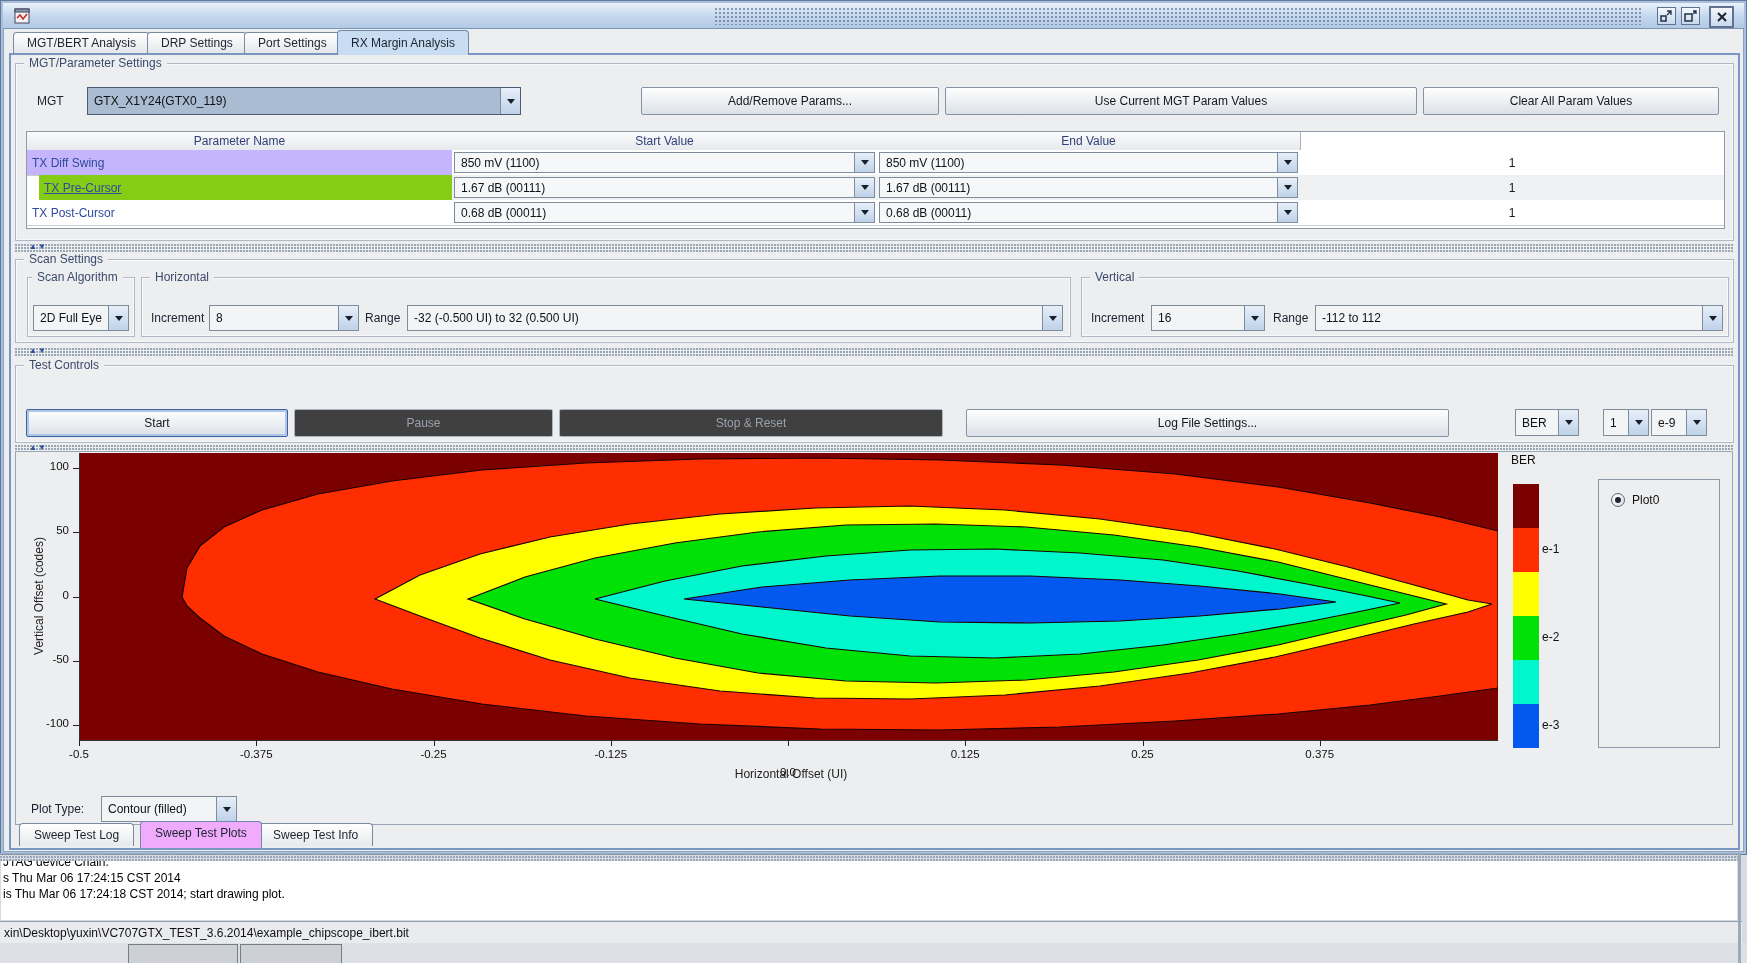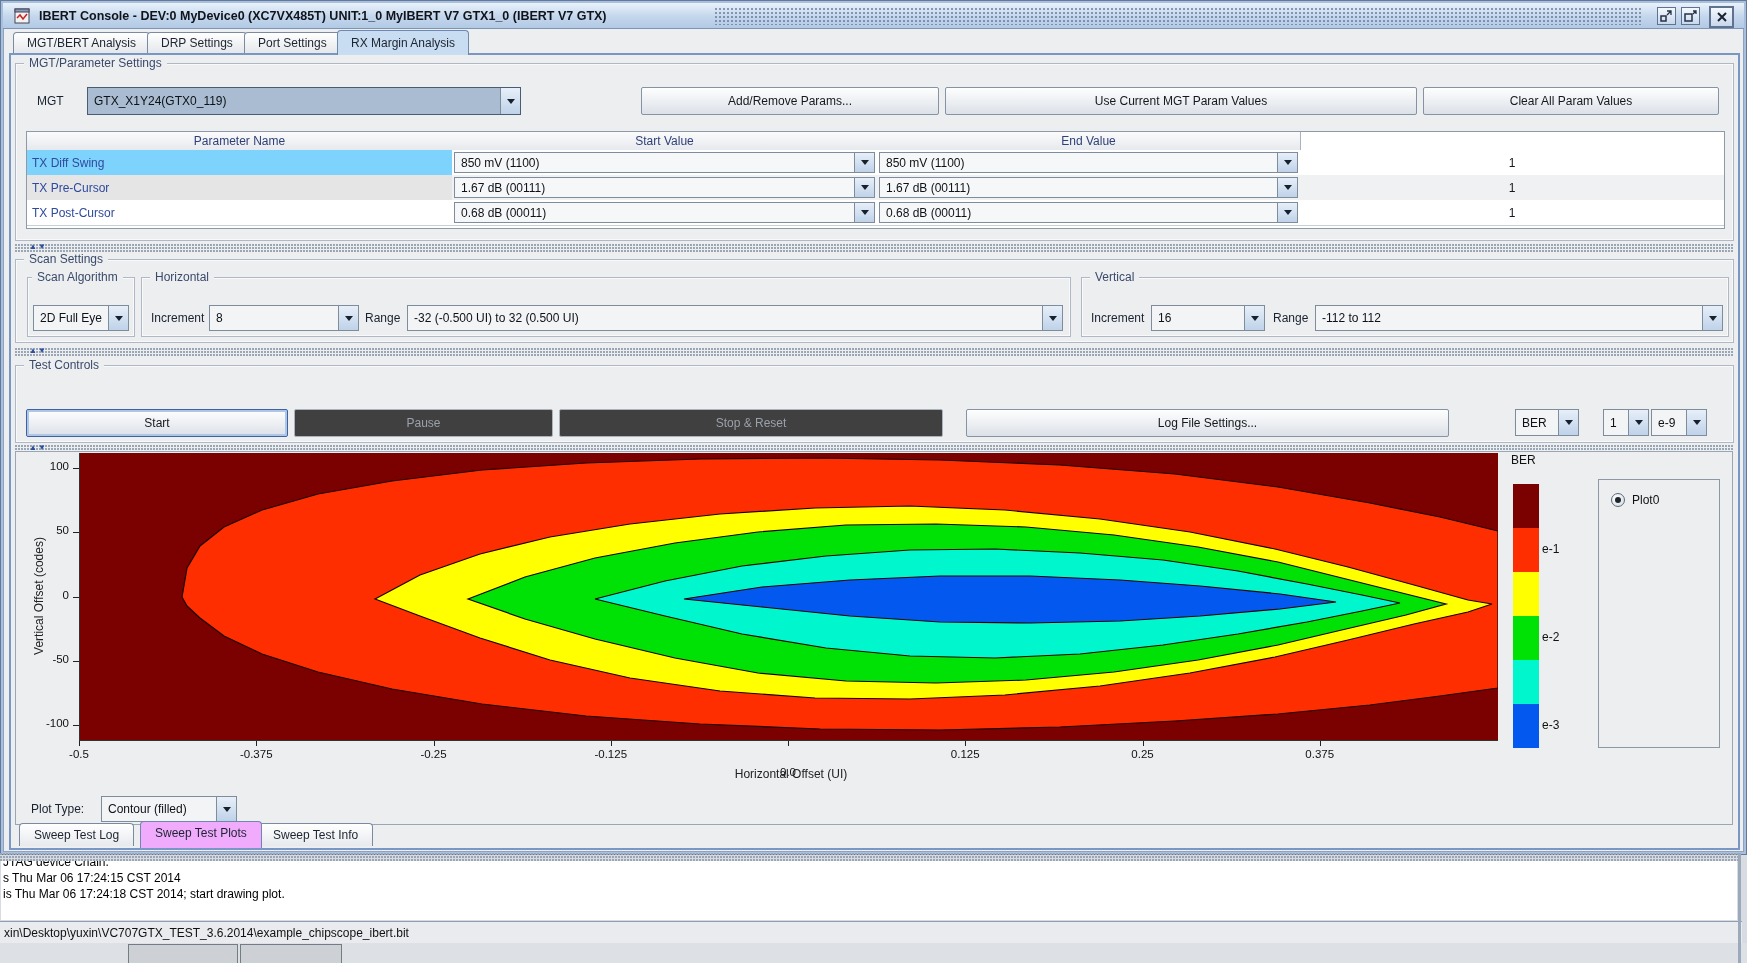--- a/index.html
+++ b/index.html
@@ -78,21 +78,20 @@
 <div id="canvas">
 
   <div class="abs" id="frame">
 
     <div class="abs" id="titlebar">
       <svg class="abs" style="left:11px;top:5px" width="16" height="16">
         <rect x="1" y="1" width="14" height="14" fill="#F2F2F2" stroke="#444455"></rect>
         <rect x="1" y="1" width="14" height="3" fill="#8899BB" stroke="#444455"></rect>
         <path d="M3 10 L6 7 L9 11 L13 6" stroke="#CC2222" stroke-width="1.5" fill="none"></path>
       </svg>
-      <div class="abs" id="title-text">IBERT Console - DEV:0 MyDevice0 (XC7VX485T) UNIT:1_0 MyIBERT V7 GTX1_0 (IBERT V7 GTX)</div>
       <div class="abs bumps" style="left:712px;top:5px;width:928px;height:17px;"></div>
       <div class="abs winbtn" style="left:1654px;top:4px;">
         <svg width="13" height="12">
             <rect x="1" y="6" width="5" height="5" fill="none" stroke="#23304A" stroke-width="1.5"></rect>
             <path d="M7 5 L11 1 M11 5 L11 1 L7 1" stroke="#23304A" stroke-width="1.3" fill="none"></path>
           </svg>
       </div>
       <div class="abs winbtn" style="left:1678px;top:4px;">
         <svg width="13" height="12">
             <rect x="1" y="4" width="7" height="7" fill="none" stroke="#23304A" stroke-width="1.5"></rect>
@@ -129,42 +128,42 @@
     <div class="jbtn" style="left:640px;top:86px;width:296px;height:26px;">Add/Remove Params...</div>
     <div class="jbtn" style="left:944px;top:86px;width:470px;height:26px;">Use Current MGT Param Values</div>
     <div class="jbtn" style="left:1422px;top:86px;width:294px;height:26px;">Clear All Param Values</div>
 
     <div class="abs" id="ptable">
       <div class="th" style="left:0;width:425px;">Parameter Name</div>
       <div class="th" style="left:425px;width:425px;">Start Value</div>
       <div class="th" style="left:850px;width:423px;">End Value</div>
 
       <div>
-        <div class="td pname" style="left:0;top:18px;width:425px;background:#7dd3fc;text-align:center;">TX Diff Swing</div>
+        <div class="td pname" style="left:0;top:18px;width:425px;background:#c4b5fd;text-align:center;">TX Diff Swing</div>
         <div class="td" style="left:425px;top:18px;width:425px;background:#fff;">
           <div class="cellcombo">
             <div class="cval">850 mV (1100)</div>
             <div class="cbtn">
                 <i class="arr"></i>
               </div>
           </div>
         </div>
         <div class="td" style="left:850px;top:18px;width:423px;background:#fff;">
           <div class="cellcombo">
             <div class="cval">850 mV (1100)</div>
             <div class="cbtn">
                 <i class="arr"></i>
               </div>
           </div>
         </div>
         <div class="td pcount" style="left:1273px;top:18px;width:424px;border-right:none;background:#fff;">1</div>
       </div>
 
       <div>
-        <div class="td pname" style="left:0;top:43px;width:425px;background:#e5e5e5;">TX Pre-Cursor</div>
+        <div class="td pname" style="left:12px;top:43px;width:425px;background:#84cc16;text-decoration:underline;">TX Pre-Cursor</div>
         <div class="td" style="left:425px;top:43px;width:425px;background:#F0F1F3;">
           <div class="cellcombo">
             <div class="cval">1.67 dB (00111)</div>
             <div class="cbtn">
                 <i class="arr"></i>
               </div>
           </div>
         </div>
         <div class="td" style="left:850px;top:43px;width:423px;background:#F0F1F3;">
           <div class="cellcombo">

